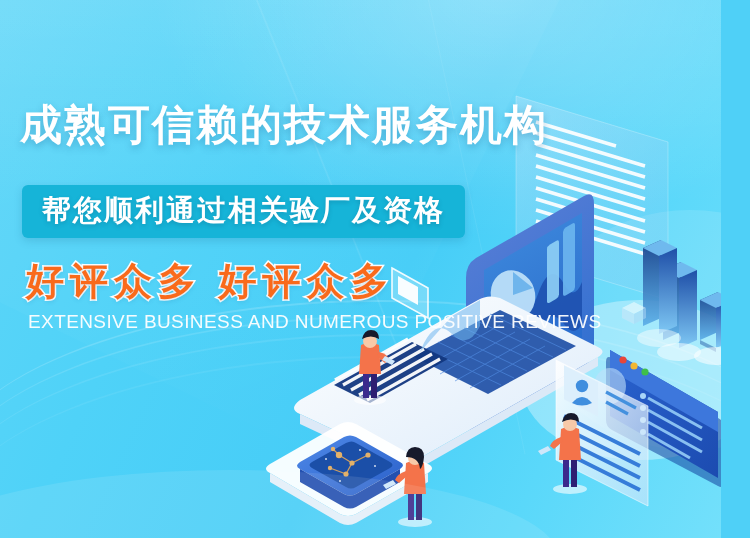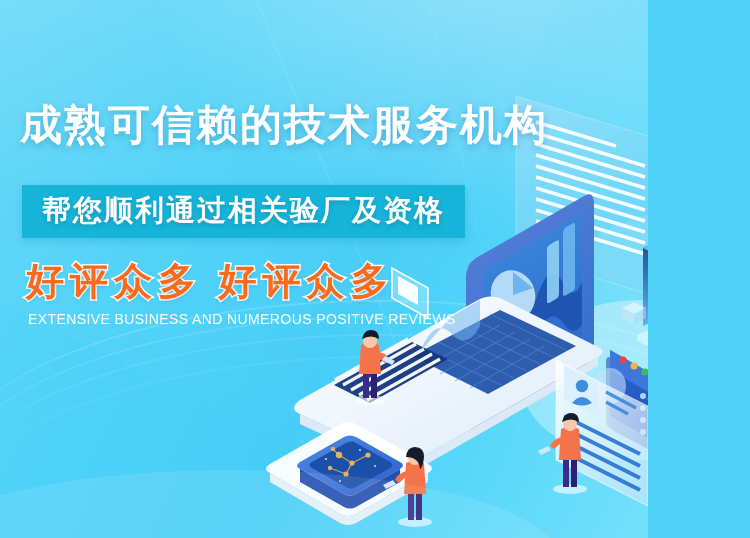--- a/index.html
+++ b/index.html
@@ -4,21 +4,21 @@
 <style>
   * { margin:0; padding:0; box-sizing:border-box; }
   html,body { width:750px; height:538px; overflow:hidden; }
   body {
     font-family:"Liberation Sans","DejaVu Sans",sans-serif;
     background:#4fd0f7;
   }
 
   #banner {
     position:relative;
-    width:648px; height:538px;
+    width:721px; height:538px;
     overflow:hidden;
     background:
       linear-gradient(180deg, rgba(255,255,255,0.10) 0%, rgba(255,255,255,0) 38%),
       linear-gradient(115deg, #5fd6f8 0%, #4fd2f8 28%, #46cdf7 55%, #5ad8fa 78%, #73e0fb 100%);
   }
 
   
   .bg-ray {
     position:absolute;
     background:linear-gradient(90deg, rgba(255,255,255,0) 0%, rgba(255,255,255,0.22) 50%, rgba(255,255,255,0) 100%);
@@ -53,21 +53,21 @@
     line-height:1;
     text-shadow:0 3px 7px rgba(20,90,140,0.30);
     white-space:nowrap;
     z-index:40;
   }
 
   .badge {
     position:absolute;
     left:22px; top:185px;
     background:#16b4d8;
-    border-radius:1px;
+    border-radius:6px;
     padding:11px 20px 13px 20px;
     z-index:40;
     box-shadow:0 3px 9px rgba(15,90,130,0.18);
   }
   .badge-text {
     font-size:29px;
     font-weight:bold;
     color:#ffffff;
     letter-spacing:2px;
     line-height:1;
@@ -86,21 +86,21 @@
     white-space:nowrap;
     z-index:40;
     -webkit-text-stroke:3px #ffffff;
     paint-order:stroke fill;
     text-shadow:0 2px 5px rgba(20,90,140,0.20);
   }
 
   .slogan-en {
     position:absolute;
     left:28px; top:312px;
-    font-size:14px;
+    font-size:19px;
     color:#ffffff;
     letter-spacing:0.4px;
     line-height:1;
     white-space:nowrap;
     z-index:30;
     opacity:0.95;
   }
 
   
   #illustration { position:absolute; inset:0; z-index:20; pointer-events:none; }

